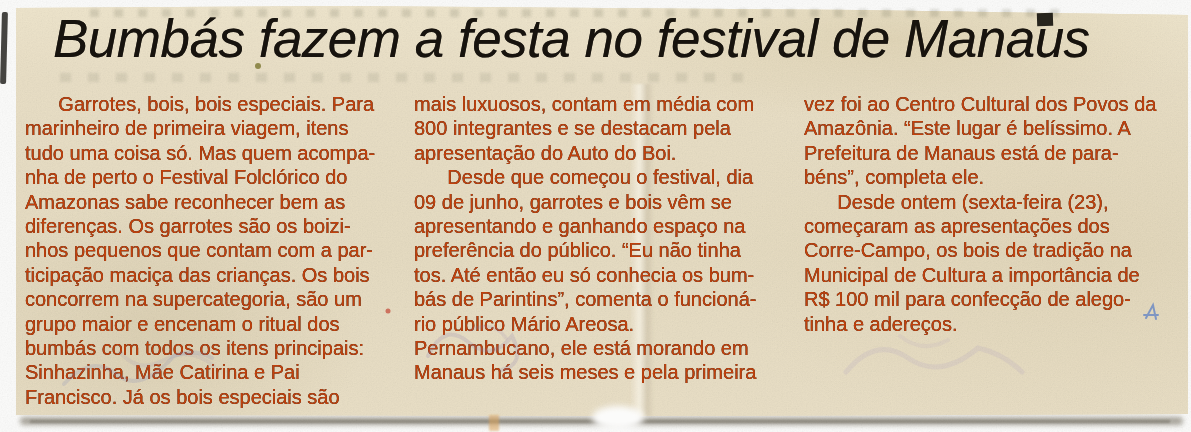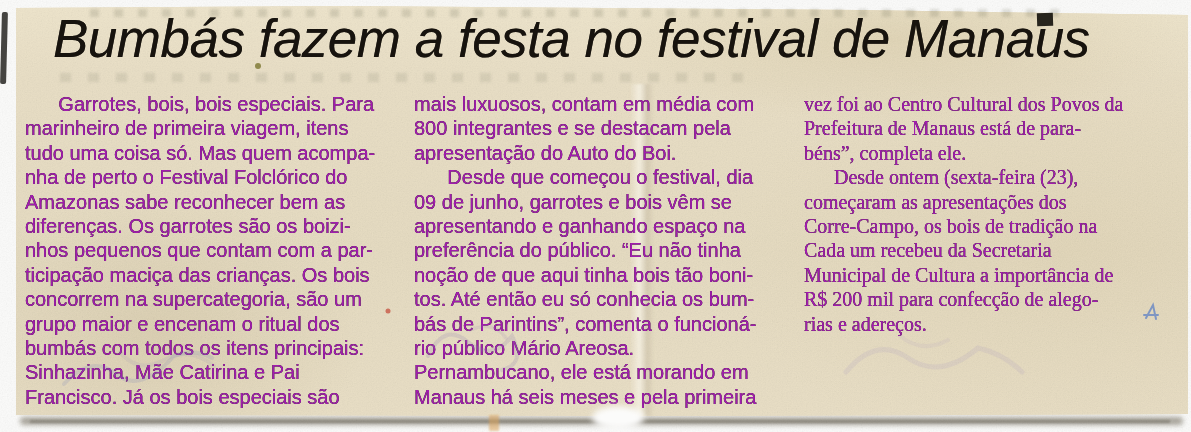--- a/index.html
+++ b/index.html
@@ -48,23 +48,23 @@
     font-size:53px;line-height:54px;letter-spacing:-0.5px;
     color:#17130e;white-space:nowrap;
     text-shadow:0 0 .5px rgba(23,19,14,.8);
     font-style:italic;
   }
 
   
   .col{top:92px;position:absolute;}
   .col1{left:25px;width:378px;}
   .col2{left:414px;width:372px;}
-  .col3{left:804px;width:384px;font-family:Liberation Serif, serif;}
+  .col3{left:804px;width:384px;}
   .bodyline{
-    font-size:20px;line-height:24.4px;color:#a21caf;white-space:pre;
+    font-size:20px;line-height:24.4px;color:#c2410c;white-space:pre;
     text-shadow:0 0 .6px rgba(26,22,17,.85),0 0 .5px rgba(26,22,17,.5);
   }
 
   
   .edge-mark-left{left:1px;top:12px;width:6px;height:72px;background:#262521;opacity:.85;transform:rotate(1.5deg);border-radius:2px;}
   .mark-top-right{left:1037px;top:13px;width:16px;height:13px;background:#17150f;opacity:.92;transform:rotate(-2deg);}
   .notch-bottom{left:592px;top:406px;width:52px;height:24px;background:#fbfbfa;border-radius:50%;filter:blur(3px);}
   .highlight-bottom{left:489px;top:415px;width:10px;height:16px;background:#dca45a;opacity:.55;filter:blur(1px);}
   .marks{left:0;top:0;pointer-events:none;}
 </style>
@@ -110,38 +110,37 @@
       <div class="bodyline">Francisco. Já os bois especiais são</div>
     </div>
   <div class="col col2">
       <div class="bodyline">mais luxuosos, contam em média com</div>
       <div class="bodyline">800 integrantes e se destacam pela</div>
       <div class="bodyline">apresentação do Auto do Boi.</div>
       <div class="bodyline">      Desde que começou o festival, dia</div>
       <div class="bodyline">09 de junho, garrotes e bois vêm se</div>
       <div class="bodyline">apresentando e ganhando espaço na</div>
       <div class="bodyline">preferência do público. “Eu não tinha</div>
-      <div class="bodyline">noção de que aqui tinha bois tão boni-</div>
       <div class="bodyline">tos. Até então eu só conhecia os bum-</div>
       <div class="bodyline">bás de Parintins”, comenta o funcioná-</div>
       <div class="bodyline">rio público Mário Areosa.</div>
       <div class="bodyline">Pernambucano, ele está morando em</div>
       <div class="bodyline">Manaus há seis meses e pela primeira</div>
     </div>
   <div class="col col3">
       <div class="bodyline">vez foi ao Centro Cultural dos Povos da</div>
+      <div class="bodyline">Amazônia. “Este lugar é belíssimo. A</div>
       <div class="bodyline">Prefeitura de Manaus está de para-</div>
       <div class="bodyline">béns”, completa ele.</div>
       <div class="bodyline">      Desde ontem (sexta-feira (23),</div>
       <div class="bodyline">começaram as apresentações dos</div>
       <div class="bodyline">Corre-Campo, os bois de tradição na</div>
-      <div class="bodyline">Cada um recebeu da Secretaria</div>
       <div class="bodyline">Municipal de Cultura a importância de</div>
-      <div class="bodyline">R$ 200 mil para confecção de alego-</div>
-      <div class="bodyline">rias e adereços.</div>
+      <div class="bodyline">R$ 100 mil para confecção de alego-</div>
+      <div class="bodyline">tinha e adereços.</div>
     </div>
 </div>
 
 <div class="abs edge-mark-left"></div>
 <div class="abs mark-top-right"></div>
 <div class="abs notch-bottom"></div>
 <div class="abs highlight-bottom"></div>
 
 <svg class="abs marks" width="1191" height="432">
   <g fill="none" stroke-linecap="round">

